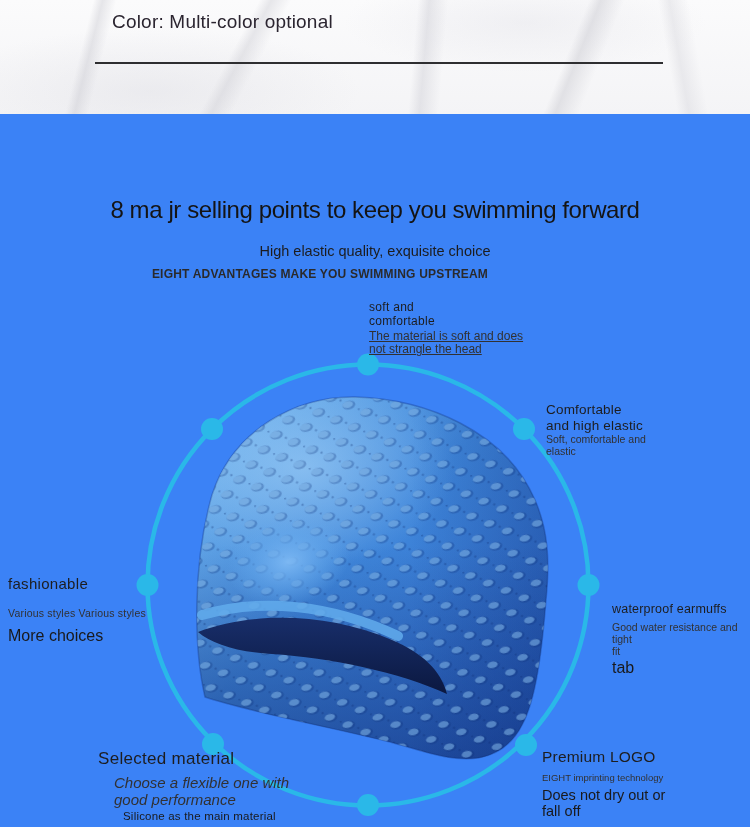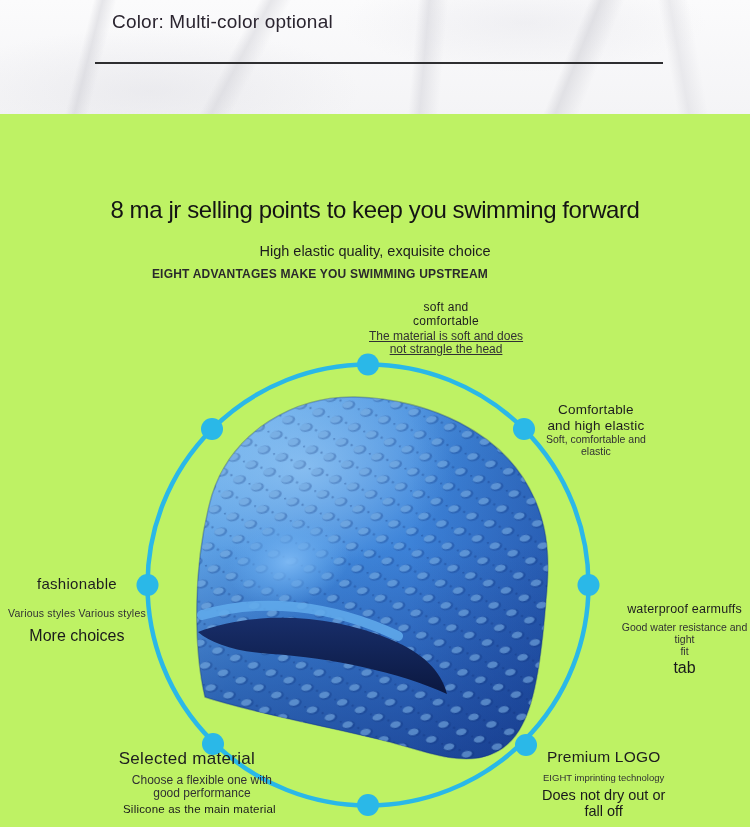--- a/index.html
+++ b/index.html
@@ -1,17 +1,17 @@
 <!DOCTYPE html>
 <html><head>
 <meta charset="utf-8">
 <style>
   html,body{margin:0;padding:0;background:#ffffff;}
   .page{
-    position:relative;width:750px;height:827px;margin:0 auto;background:#bef264;
+    position:relative;width:750px;height:827px;margin:0 auto;background:#3b82f6;
     overflow:hidden;font-family:"Liberation Sans",sans-serif;color:#1d1d1f;
   }
   
   .marble{
     position:absolute;left:0;top:0;width:750px;height:114px;
     background:
       linear-gradient(104deg, transparent 12%, rgba(203,203,210,.45) 13.2%, transparent 15%),
       linear-gradient(118deg, transparent 32%, rgba(210,210,216,.5) 33.5%, transparent 36%),
       linear-gradient(95deg,  transparent 55%, rgba(200,200,208,.4) 56.5%, transparent 59%),
       linear-gradient(112deg, transparent 74%, rgba(208,208,214,.55) 75.5%, transparent 78.5%),
@@ -35,21 +35,21 @@
     position:absolute;left:0;top:243px;width:750px;text-align:center;
     font-size:14.5px;color:#1c1c1e;
   }
   .tagline{
     position:absolute;left:0;top:267px;width:640px;text-align:center;
     font-size:12px;font-weight:bold;letter-spacing:.2px;color:#2a2a2c;
   }
   
   .diagram-svg{position:absolute;left:0;top:0;width:750px;height:827px;}
   
-  .fl{position:absolute;text-align:center;line-height:1.15;}
+  .fl{position:absolute;text-align:left;line-height:1.15;}
   .f-title{white-space:pre-line;color:#1d1d1f;}
   .f-desc{white-space:pre-line;color:#313133;line-height:1.14;}
   .f-note{white-space:pre-line;color:#313133;}
   .f-big{white-space:pre-line;color:#19191b;}
   .fl-top{left:369px;top:301px;}
   .fl-top .f-title{font-size:12px;letter-spacing:.3px;}
   .fl-top .f-desc{font-size:12px;margin-top:1px;text-decoration:underline;}
   .fl-ul{left:67px;top:388px;}
   .fl-ul .f-title{font-size:13.5px;letter-spacing:.2px;}
   .fl-ul .f-note{font-size:9.5px;margin-top:3px;}
@@ -60,21 +60,21 @@
   .fl-left{left:8px;top:575px;}
   .fl-left .f-title{font-size:15px;letter-spacing:.3px;}
   .fl-left .f-note{font-size:10.5px;margin-top:15px;letter-spacing:.2px;}
   .fl-left .f-big{font-size:16px;margin-top:8px;}
   .fl-right{left:600px;top:602px;margin-left:12px;}
   .fl-right .f-title{font-size:12.5px;letter-spacing:.2px;}
   .fl-right .f-desc{font-size:10.5px;margin-top:6px;width:145px;}
   .fl-right .f-big{font-size:16px;margin-top:1px;}
   .fl-bl{left:98px;top:749px;}
   .fl-bl .f-title{font-size:17px;letter-spacing:.3px;}
-  .fl-bl .f-desc{font-size:12px;margin-top:5px;margin-left:30px;}
+  .fl-bl .f-desc{font-size:15px;margin-top:5px;margin-left:16px;font-style:italic;}
   .fl-bl .f-big{font-size:11.5px;margin-top:2px;margin-left:25px;letter-spacing:.2px;}
   .fl-br{left:542px;top:748px;}
   .fl-br .f-title{font-size:15.5px;letter-spacing:.2px;}
   .fl-br .f-note{font-size:9.5px;margin-top:7px;}
   .fl-br .f-big{font-size:14.5px;margin-top:3px;}
 </style>
 </head>
 <body>
 
 <div class="page">

